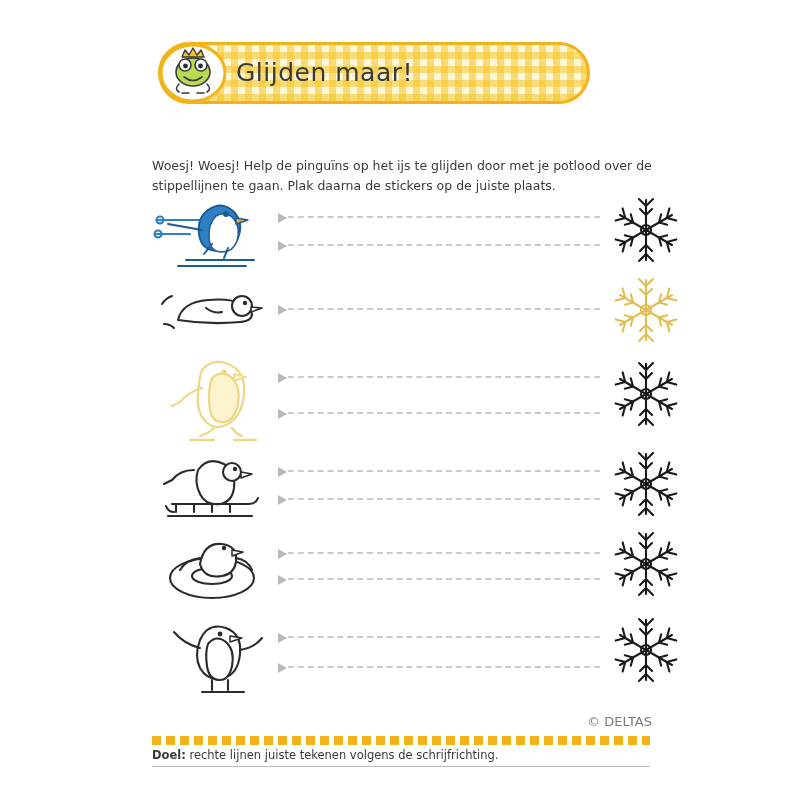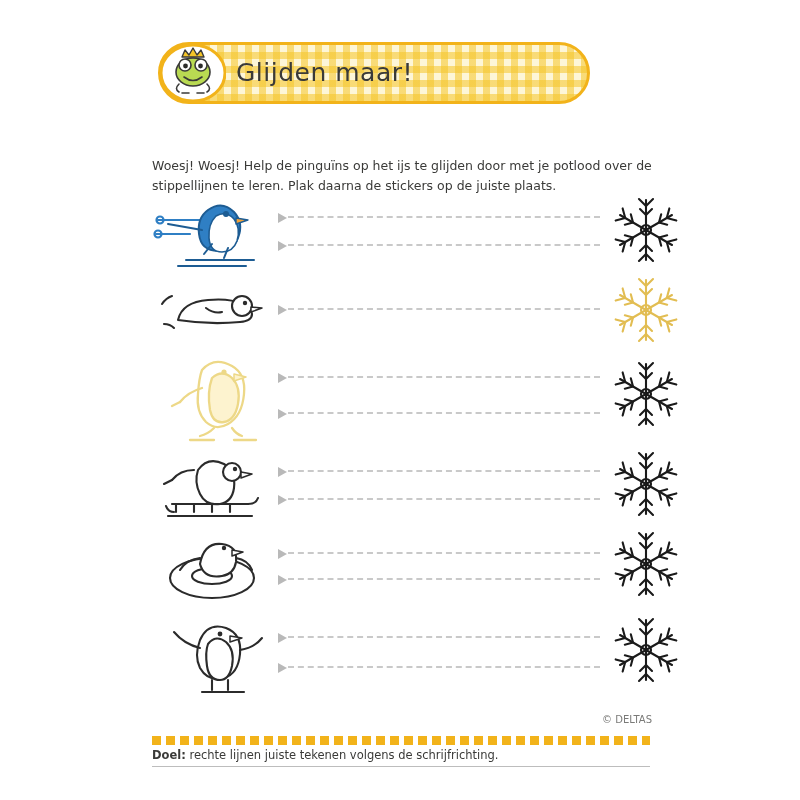--- a/index.html
+++ b/index.html
@@ -116,21 +116,21 @@
     width: 68px;
     height: 68px;
   }
 
   
   .copyright {
     position: absolute;
     right: 148px;
     top: 714px;
     font-family: "DejaVu Sans", sans-serif;
-    font-size: 10px;
+    font-size: 13px;
     color: #7a7a78;
   }
   .footer-bar {
     position: absolute;
     left: 152px;
     top: 736px;
     width: 498px;
     height: 9px;
     background:
       repeating-linear-gradient(90deg, #f2b31a 0 9px, #ffffff 9px 14px);
@@ -181,21 +181,21 @@
       <path d="M19 40 q-5 5 0 8" fill="none" stroke="#3a3a38" stroke-width="1.6" stroke-linecap="round"></path>
       <path d="M47 40 q5 5 0 8" fill="none" stroke="#3a3a38" stroke-width="1.6" stroke-linecap="round"></path>
       <path d="M22 49 h7 M37 49 h7" stroke="#3a3a38" stroke-width="1.6" stroke-linecap="round"></path>
     </svg>
   </div>
 
   <div class="title-text">Glijden maar!</div>
 
   <div class="instructions">
     <div>Woesj! Woesj! Help de pinguïns op het ijs te glijden door met je potlood over de</div>
-    <div>stippellijnen te leren. Plak daarna de stickers op de juiste plaats.</div>
+    <div>stippellijnen te gaan. Plak daarna de stickers op de juiste plaats.</div>
   </div>
 
   <div class="rows">
 
     <div class="row" style="height:90px;">
       <div class="fig">
         <svg viewBox="0 0 130 90" width="130" height="90">
           <g fill="none" stroke="#2f7fc4" stroke-width="2.2" stroke-linecap="round" stroke-linejoin="round">
             <path d="M8 34 H52"></path>
             <path d="M6 48 H40"></path>

